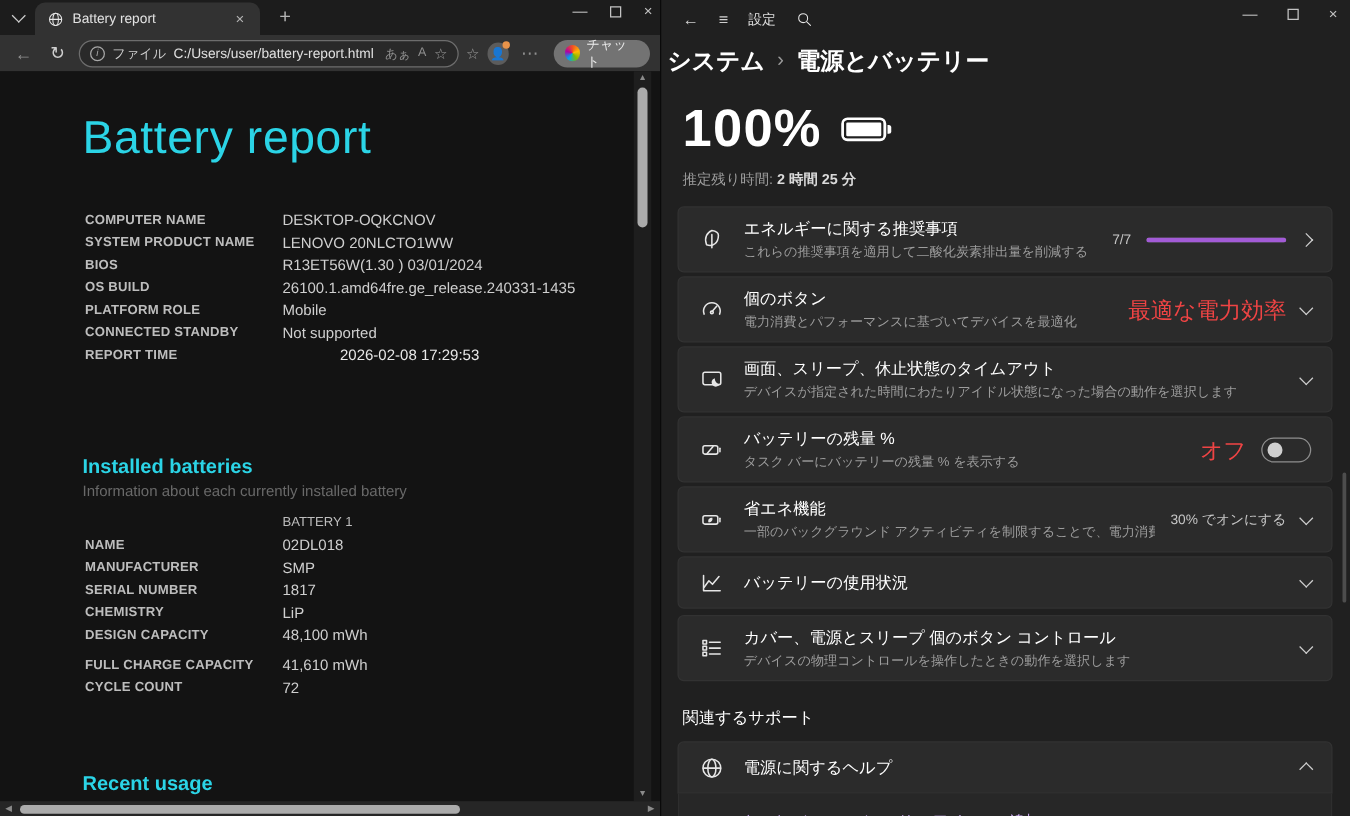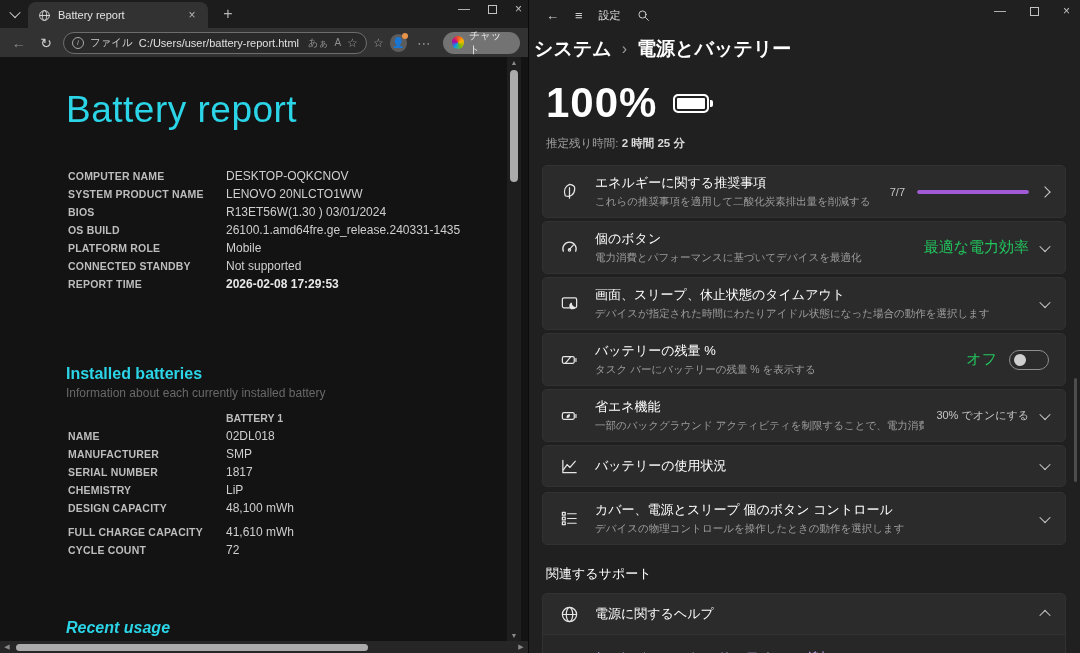--- a/index.html
+++ b/index.html
@@ -32,29 +32,29 @@
   .copilot{height:22px;border-radius:11px;background:#737373;display:flex;align-items:center;gap:5px;padding:0 9px;margin-left:2px;}
   .copilot-orb{width:13px;height:13px;border-radius:50%;background:conic-gradient(#f25022,#ffb900,#7fba00,#00a4ef,#b4009e,#f25022);}
   .copilot-label{font-size:10.5px;color:#ececec;}
 
   .page{position:absolute;left:0;top:57px;width:528px;height:584px;background:#131313;overflow:hidden;}
   .report-title{position:absolute;left:66px;top:32px;font-size:37px;font-weight:300;color:var(--cyan);letter-spacing:.5px;}
   .kv{position:absolute;left:68px;}
   .kv-row{display:flex;height:18px;align-items:center;}
   .kv-label{width:158px;font-size:10.5px;font-weight:bold;color:#bdbdbd;letter-spacing:.2px;}
   .kv-value{font-size:12px;color:#cfcfcf;}
-  .kv-value.strong{font-weight:bold;color:#e8e8e8;}
+  .kv-value.strong{font-weight:normal;color:#e8e8e8;margin-left:46px;}
   .sys-info{top:110px;}
   .sec-head{font-size:16px;font-weight:bold;color:var(--cyan);}
   .sec-sub{font-size:12px;color:#696969;margin-top:3px;}
   .installed{position:absolute;left:66px;top:308px;}
   .bat-table{position:absolute;left:68px;top:352px;}
-  .bat-col-head{margin-left:158px;font-size:10.5px;font-weight:bold;color:#bdbdbd;height:18px;display:flex;align-items:center;}
+  .bat-col-head{margin-left:158px;font-size:10.5px;font-weight:normal;color:#bdbdbd;height:18px;display:flex;align-items:center;}
   .gap6{height:6px;}
-  .recent{position:absolute;left:66px;top:562px;font-style:italic;}
+  .recent{position:absolute;left:66px;top:562px;}
 
   .vscroll{position:absolute;right:7px;top:57px;width:14px;height:584px;background:#1e1e1e;}
   .vscroll .arr{position:absolute;left:0;width:14px;text-align:center;color:#8a8a8a;font-size:7px;}
   .vthumb{position:absolute;left:3px;top:13px;width:8px;height:112px;border-radius:4px;background:#ababab;}
   .hscroll{position:absolute;left:0;bottom:0;width:528px;height:12px;background:#262626;display:flex;align-items:center;}
   .hscroll .arr{color:#8a8a8a;font-size:7px;width:14px;text-align:center;}
   .hthumb{margin-left:2px;width:352px;height:7px;border-radius:4px;background:#ababab;}
 
   
   .settings{position:absolute;left:528px;top:0;width:552px;height:653px;background:#202020;box-shadow:inset 1px 0 0 #0a0a0a;}
@@ -73,21 +73,21 @@
   .estimate b{color:#dadada;font-weight:bold;}
 
   .cards{padding:0 14px;margin-top:14px;}
   .card{background:#2b2b2b;border:1px solid #323232;border-radius:5px;margin-bottom:3px;display:flex;align-items:center;padding:8px 16px;min-height:49px;}
   .card.slim{min-height:42px;}
   .cicon{width:20px;height:20px;flex:0 0 20px;margin-right:16px;display:flex;align-items:center;justify-content:center;}
   .ctext{flex:1;min-width:0;}
   .ctitle{font-size:13px;color:#fff;white-space:nowrap;overflow:hidden;}
   .csub{font-size:10.5px;color:#9d9d9d;margin-top:3px;white-space:nowrap;overflow:hidden;}
   .cright{display:flex;align-items:center;gap:12px;margin-left:12px;flex:0 0 auto;}
-  .rtext{font-size:15px;color:#22c55e;white-space:nowrap;}
+  .rtext{font-size:18px;color:#ef4444;white-space:nowrap;}
   .rtext.dim{font-size:11px;color:#c6c6c6;}
   .progress{width:112px;height:4px;border-radius:2px;background:#4a4a4a;overflow:hidden;}
   .progress .fill{display:block;height:100%;width:100%;background:var(--accent);border-radius:2px;}
   .chev{width:8px;height:8px;border-right:1.5px solid #cfcfcf;border-bottom:1.5px solid #cfcfcf;display:inline-block;}
   .chev.down{transform:rotate(45deg) translate(-1px,-1px);}
   .chev.up{transform:rotate(225deg) translate(-1px,-1px);}
   .chev.rt{transform:rotate(-45deg);}
   .toggle{width:40px;height:20px;border:1px solid #8f8f8f;border-radius:10px;position:relative;background:#2b2b2b;}
   .toggle .knob{position:absolute;left:4px;top:3.5px;width:12px;height:12px;border-radius:50%;background:#cfcfcf;}
   .section-label{padding-left:18px;margin-top:20px;margin-bottom:10px;font-size:13px;font-weight:normal;color:#fff;}

